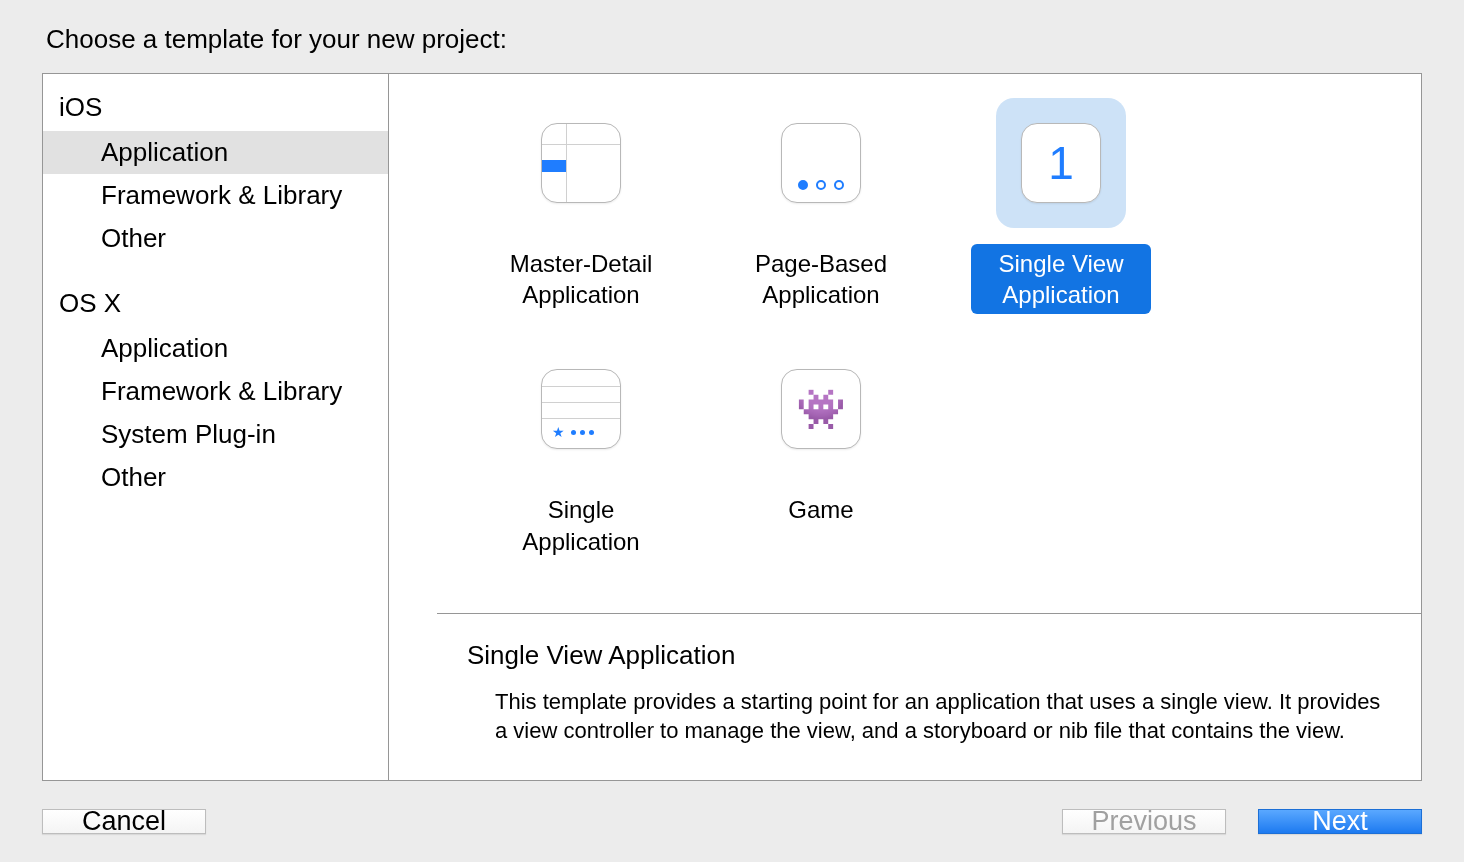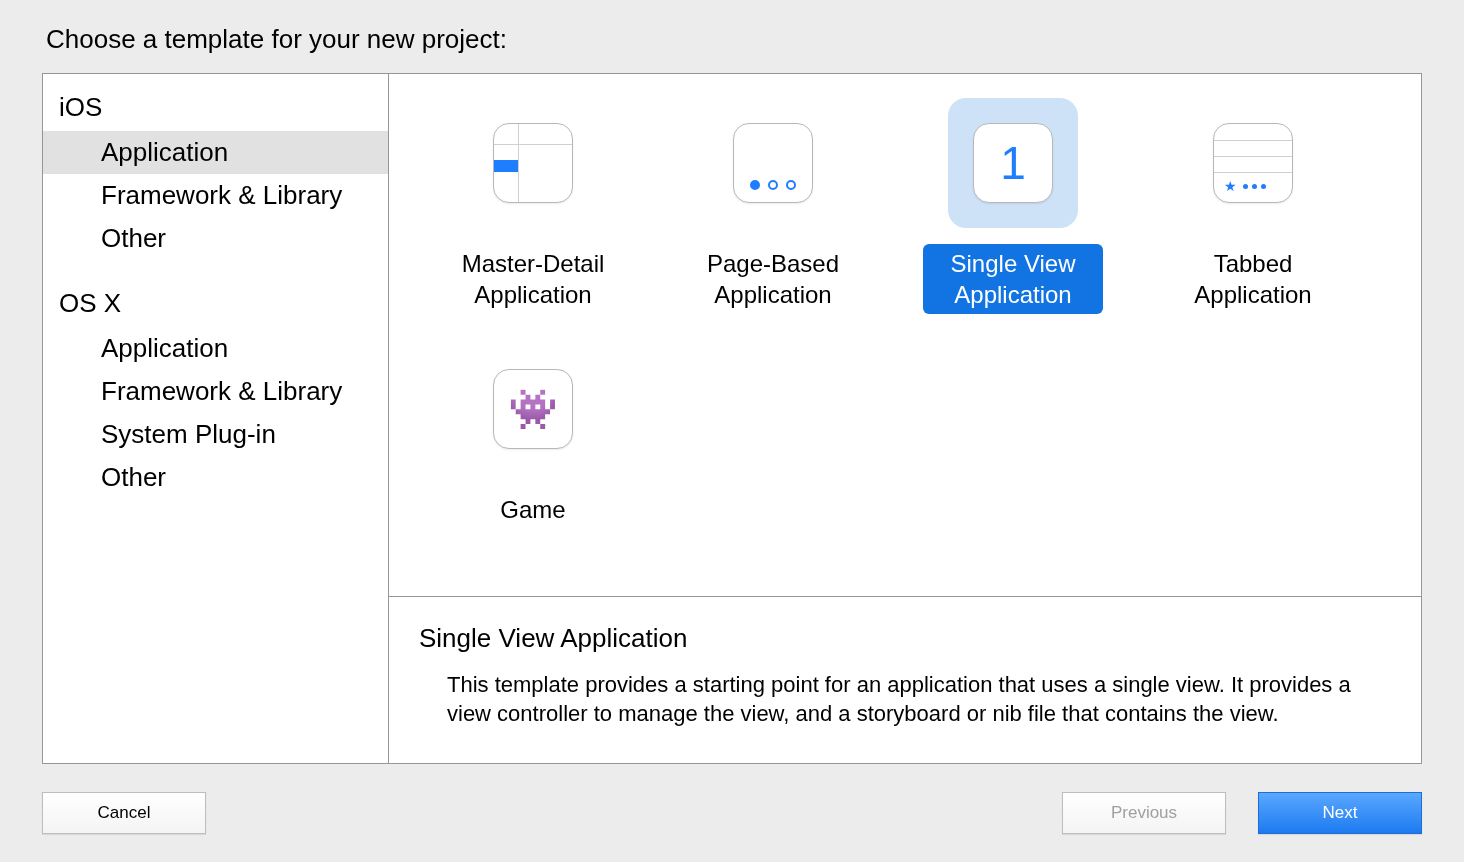--- a/index.html
+++ b/index.html
@@ -24,20 +24,21 @@
     font-size: 26px;
     color: #000;
   }
   .main-box {
     margin: 0 42px;
     flex: 1;
     background: #fff;
     border: 1px solid #969696;
     display: flex;
     min-height: 0;
+    gap: 48px;
   }
   .sidebar {
     width: 346px;
     border-right: 1px solid #969696;
     padding-top: 10px;
     background: #fff;
     flex-shrink: 0;
   }
   .sidebar .cat {
     font-size: 26px;
@@ -213,25 +214,25 @@
   }
 
   .footer {
     padding: 28px 42px 28px 42px;
     display: flex;
     justify-content: space-between;
     align-items: center;
   }
   .btn {
     min-width: 164px;
-    height: 42px;
+    height: 25px;
     border-radius: 0;
     border: 1px solid #bdbdbd;
     background: linear-gradient(#ffffff,#f4f4f4);
-    font-size: 17px;
+    font-size: 27px;
     display: flex;
     align-items: center;
     justify-content: center;
     cursor: default;
     box-shadow: 0 1px 1px rgba(0,0,0,0.08);
   }
   .btn.disabled {
     color: #a0a0a0;
   }
   .btn.primary {
@@ -305,21 +306,21 @@
                 <div class="tabrow">
                     <span class="star">★</span>
                     <div class="dots">
                       <span></span>
                       <span></span>
                       <span></span>
                     </div>
                   </div>
               </div>
             </div>
-            <div class="tpl-label">Tabbed Application</div>
+            <div class="tpl-label">Single Application</div>
           </div>
 
           <div class="template-item gm">
             <div class="icon-slot">
               <div class="icon-tile">
                   <div class="sprite">👾</div>
                 </div>
             </div>
             <div class="tpl-label">Game</div>
           </div>

